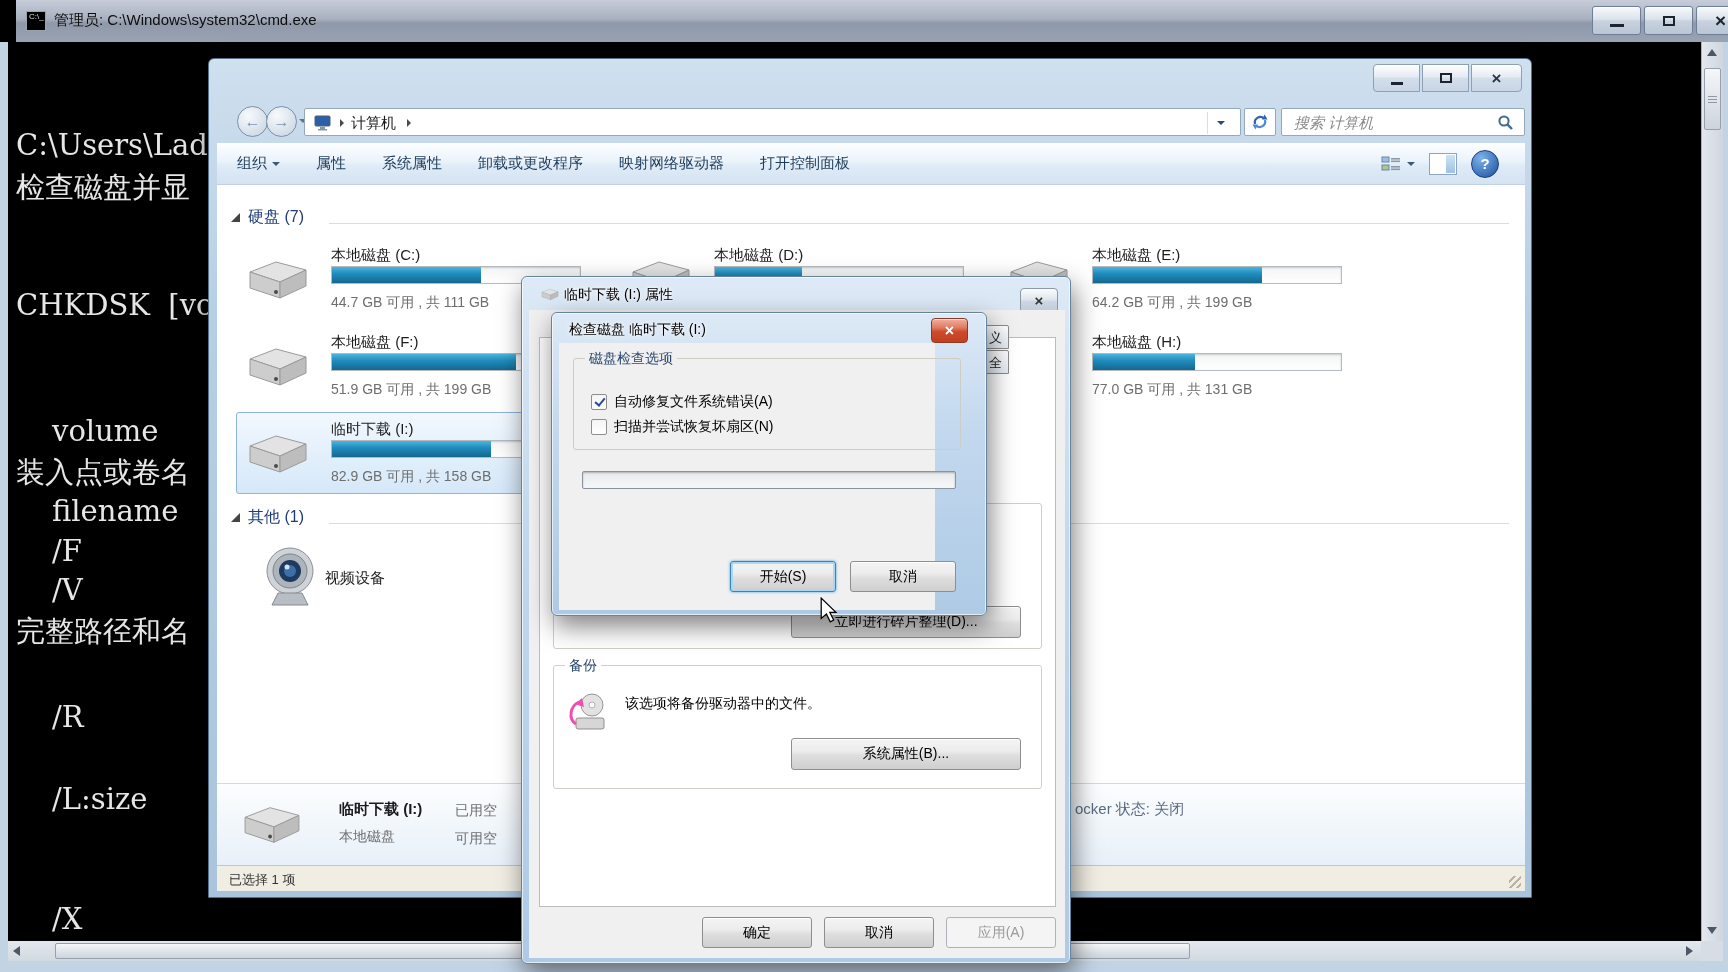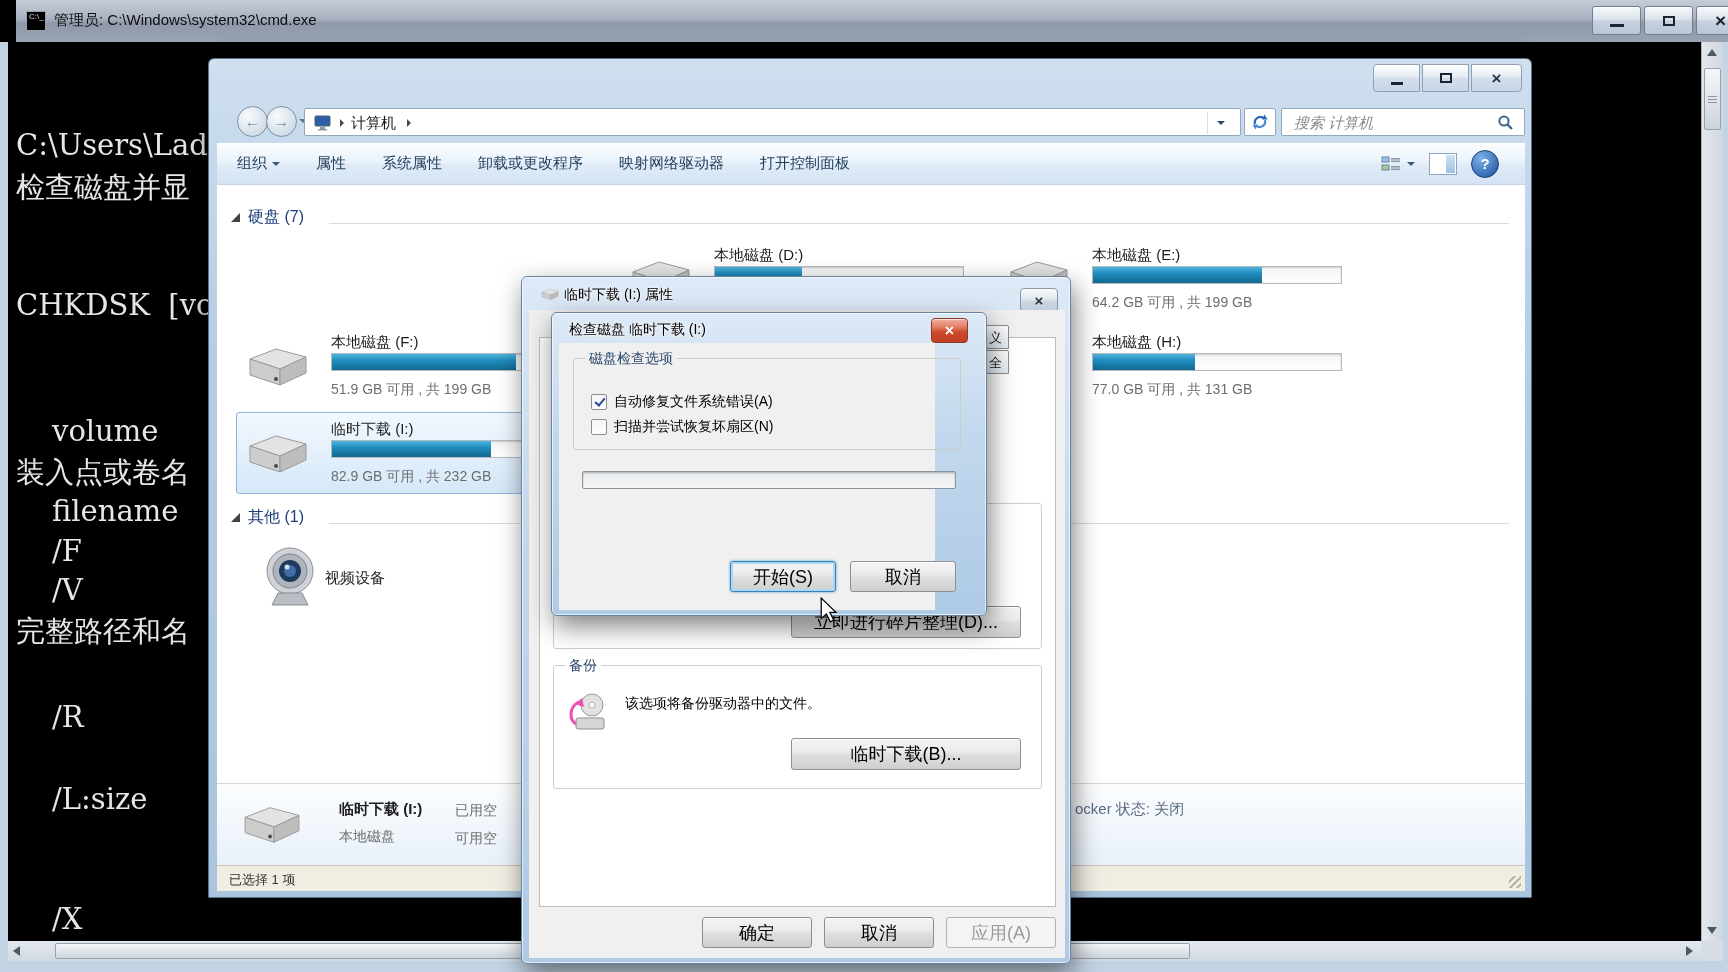--- a/index.html
+++ b/index.html
@@ -70,21 +70,21 @@
   .aeroframe{background:linear-gradient(180deg,#dde9f6 0%,#c2d8ee 40%,#aecae5 100%);
     border:1px solid #65839f;border-radius:6px;box-shadow:inset 0 0 0 1px rgba(255,255,255,.65),3px 10px 26px rgba(0,0,0,.5);
     box-sizing:border-box;}
   .dlgtitle{font-size:14px;color:#000;text-shadow:0 0 6px #fff,0 0 3px #fff;white-space:nowrap;}
   .dlgbody{background:#f0f0f0;}
   .tabpage{background:#fff;border:1px solid #bcbcbc;box-sizing:border-box;}
   .tabfrag{background:linear-gradient(180deg,#ffffff,#e4ecf4);border:1px solid #8c8c8c;border-radius:2px 2px 0 0;
     box-sizing:border-box;font-size:13px;color:#222;text-align:right;padding:3px 6px 0 0;}
   .groupbox{border:1px solid #cfcfc5;border-radius:3px;box-sizing:border-box;}
   .grouplabel{position:absolute;top:-9px;left:11px;padding:0 4px;font-size:14px;color:#29476e;white-space:nowrap;}
-  .w7btn{display:flex;align-items:center;justify-content:center;font-size:18px;color:#000;
+  .w7btn{display:flex;align-items:center;justify-content:center;font-size:14px;color:#000;
     background:linear-gradient(180deg,#f4f4f4,#ececec 40%,#dedede 55%,#cfcfcf);
     border:1px solid #8e8e8e;border-radius:3px;box-shadow:inset 0 1px 0 #fff;box-sizing:border-box;white-space:nowrap;}
   .w7btn.focus{border:1px solid #3c7fb1;box-shadow:inset 0 0 0 2px #a9d9f2,0 0 3px #5ba4da;}
   .w7btn.disabled{background:#f4f4f4;border-color:#aeb2b8;color:#9a9a9a;box-shadow:none;}
   .closered{background:linear-gradient(180deg,#f0b0a0 0%,#e07a5f 38%,#cf4a2d 55%,#c13f22 100%);
     border:1px solid #8c3926;border-radius:4px;display:flex;align-items:center;justify-content:center;
     color:#fff;font-weight:bold;font-size:16px;box-shadow:inset 0 1px 0 rgba(255,255,255,.6);box-sizing:border-box;}
   .closegray{background:linear-gradient(180deg,#fbfcfd,#dfe6ee 45%,#ccd6e2 55%,#c0ccda 100%);
     border:1px solid #8c98a8;border-radius:4px;display:flex;align-items:center;justify-content:center;
     color:#333;font-weight:bold;font-size:15px;box-sizing:border-box;}
@@ -252,20 +252,33 @@
         <div class="sectri"></div>
         <span>硬盘 (7)</span>
       </div>
       <div class="abs secline" style="left:112px;top:38px;width:1180px;"></div>
       <div class="abs sechead" style="left:14px;top:322px;">
         <div class="sectri"></div>
         <span>其他 (1)</span>
       </div>
       <div class="abs secline" style="left:112px;top:338px;width:1180px;"></div>
       <div id="drivearea" class="abs" style="left:0;top:0;width:1308px;height:598px;">
+          <div style="left: 23px; top: 61px; width: 380px; height: 80px; position: absolute;">
+            <svg width="64" height="52" viewBox="0 0 64 52" style="position: absolute; left: 6px; top: 8px;">
+              <path d="M4,18 L30,8 L60,16 L34,28 Z" fill="#e3e3e3" stroke="#9a9a9a"></path>
+              <path d="M4,18 L34,28 L34,44 L4,34 Z" fill="#cdcdcd" stroke="#9a9a9a"></path>
+              <path d="M34,28 L60,16 L60,32 L34,44 Z" fill="#bdbdbd" stroke="#9a9a9a"></path>
+              <circle cx="30" cy="38" r="2" fill="#4a4a4a"></circle>
+            </svg>
+            <div class="drvname" style="left: 91px; top: 0px; position: absolute;">本地磁盘 (C:)</div>
+            <div class="drvbar" style="left: 91px; top: 20px; position: absolute;">
+              <div class="drvfill" style="width: 149px;"></div>
+            </div>
+            <div class="drvinfo" style="left: 91px; top: 48px; position: absolute;">44.7 GB 可用 , 共 111 GB</div>
+          </div>
           <div style="left: 406px; top: 61px; width: 380px; height: 80px; position: absolute;">
             <svg width="64" height="52" viewBox="0 0 64 52" style="position: absolute; left: 6px; top: 8px;">
               <path d="M4,18 L30,8 L60,16 L34,28 Z" fill="#e3e3e3" stroke="#9a9a9a"></path>
               <path d="M4,18 L34,28 L34,44 L4,34 Z" fill="#cdcdcd" stroke="#9a9a9a"></path>
               <path d="M34,28 L60,16 L60,32 L34,44 Z" fill="#bdbdbd" stroke="#9a9a9a"></path>
               <circle cx="30" cy="38" r="2" fill="#4a4a4a"></circle>
             </svg>
             <div class="drvname" style="left: 91px; top: 0px; position: absolute;">本地磁盘 (D:)</div>
             <div class="drvbar" style="left: 91px; top: 20px; position: absolute;">
               <div class="drvfill" style="width: 87px;"></div>
@@ -315,21 +328,21 @@
             <svg width="64" height="52" viewBox="0 0 64 52" style="position: absolute; left: 6px; top: 8px;">
               <path d="M4,18 L30,8 L60,16 L34,28 Z" fill="#e3e3e3" stroke="#9a9a9a"></path>
               <path d="M4,18 L34,28 L34,44 L4,34 Z" fill="#cdcdcd" stroke="#9a9a9a"></path>
               <path d="M34,28 L60,16 L60,32 L34,44 Z" fill="#bdbdbd" stroke="#9a9a9a"></path>
               <circle cx="30" cy="38" r="2" fill="#4a4a4a"></circle>
             </svg>
             <div class="drvname" style="left: 91px; top: 0px; position: absolute;">临时下载 (I:)</div>
             <div class="drvbar" style="left: 91px; top: 20px; position: absolute;">
               <div class="drvfill" style="width: 159px;"></div>
             </div>
-            <div class="drvinfo" style="left: 91px; top: 48px; position: absolute;">82.9 GB 可用 , 共 232 GB</div>
+            <div class="drvinfo" style="left: 91px; top: 48px; position: absolute;">82.9 GB 可用 , 共 158 GB</div>
           </div>
         </div>
 
       <div class="abs" style="left:43px;top:360px;">
         <svg width="60" height="64" viewBox="0 0 60 64">
           <circle cx="30" cy="26" r="23" fill="#cfd3d8" stroke="#8a8f96"></circle>
           <circle cx="30" cy="26" r="17" fill="#aeb4bb" stroke="#7d838b"></circle>
           <circle cx="30" cy="26" r="11" fill="#1e3a5f"></circle>
           <circle cx="30" cy="26" r="6" fill="#3d6ea8"></circle>
           <circle cx="27" cy="22" r="2.5" fill="#cfe4f7"></circle>
@@ -387,21 +400,21 @@
       </div>
       <svg class="abs" style="left:38px;top:381px;" width="42" height="44" viewBox="0 0 42 44">
         <circle cx="25" cy="14" r="11" fill="#e2e2e2" stroke="#979797"></circle>
         <circle cx="25" cy="14" r="3" fill="#fafafa" stroke="#b0b0b0"></circle>
         <rect x="9" y="27" width="28" height="11" rx="2" fill="#d6d6d6" stroke="#8f8f8f"></rect>
         <path d="M9 33 C1 28 3 15 12 11" fill="none" stroke="#ef4fb0" stroke-width="3"></path>
         <polygon points="15,7 17,16 8,13" fill="#ef4fb0"></polygon>
       </svg>
       <div class="abs dimtext" style="left:96px;top:385px;">该选项将备份驱动器中的文件。</div>
       <div class="abs w7btn" style="left:262px;top:428px;width:230px;height:32px;">
-          <span>临时下载(B)...</span>
+          <span>系统属性(B)...</span>
         </div>
 
       <div class="abs w7btn" style="left:173px;top:607px;width:110px;height:31px;">
           <span>确定</span>
         </div>
       <div class="abs w7btn" style="left:295px;top:607px;width:110px;height:31px;">
           <span>取消</span>
         </div>
       <div class="abs w7btn disabled" style="left:417px;top:607px;width:110px;height:31px;">
           <span>应用(A)</span>

